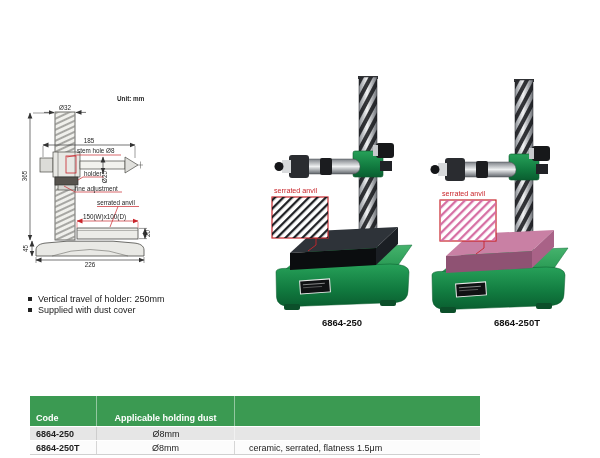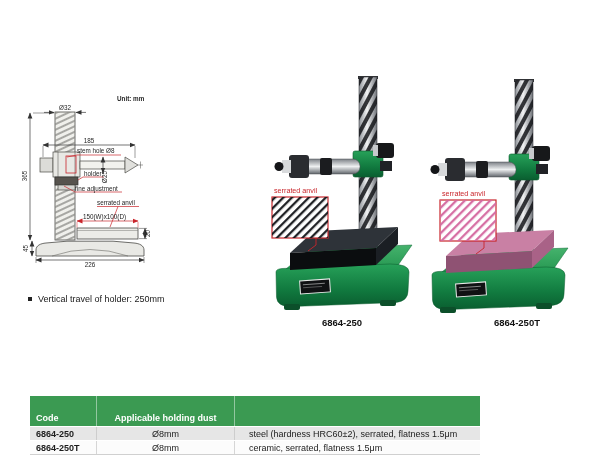--- a/index.html
+++ b/index.html
@@ -254,32 +254,35 @@
   </svg>
 
   <div class="prod-code" id="code1">6864-250</div>
   <div class="prod-code" id="code2">6864-250T</div>
 
   <ul class="features">
     <li>
       <span class="sq"></span>
       <span>Vertical travel of holder: 250mm</span>
     </li>
+    <li>
+      <span class="sq"></span>
+      <span>Supplied with dust cover</span>
+    </li>
   </ul>
 
   <div class="spec-table">
     <div class="t-row t-head">
       <div class="c1">Code</div>
       <div class="c2">Applicable holding dust</div>
       <div class="c3">Anvil</div>
     </div>
     <div class="t-row t-body odd">
       <div class="c1">6864-250</div>
       <div class="c2">Ø8mm</div>
-      <div class="c3">steel (hardness HRC60±2), serrated, flatness 1.5μm</div>
     </div>
     <div class="t-row t-body even">
       <div class="c1">6864-250T</div>
       <div class="c2">Ø8mm</div>
       <div class="c3">ceramic, serrated, flatness 1.5μm</div>
     </div>
   </div>
 
 </div>
 

